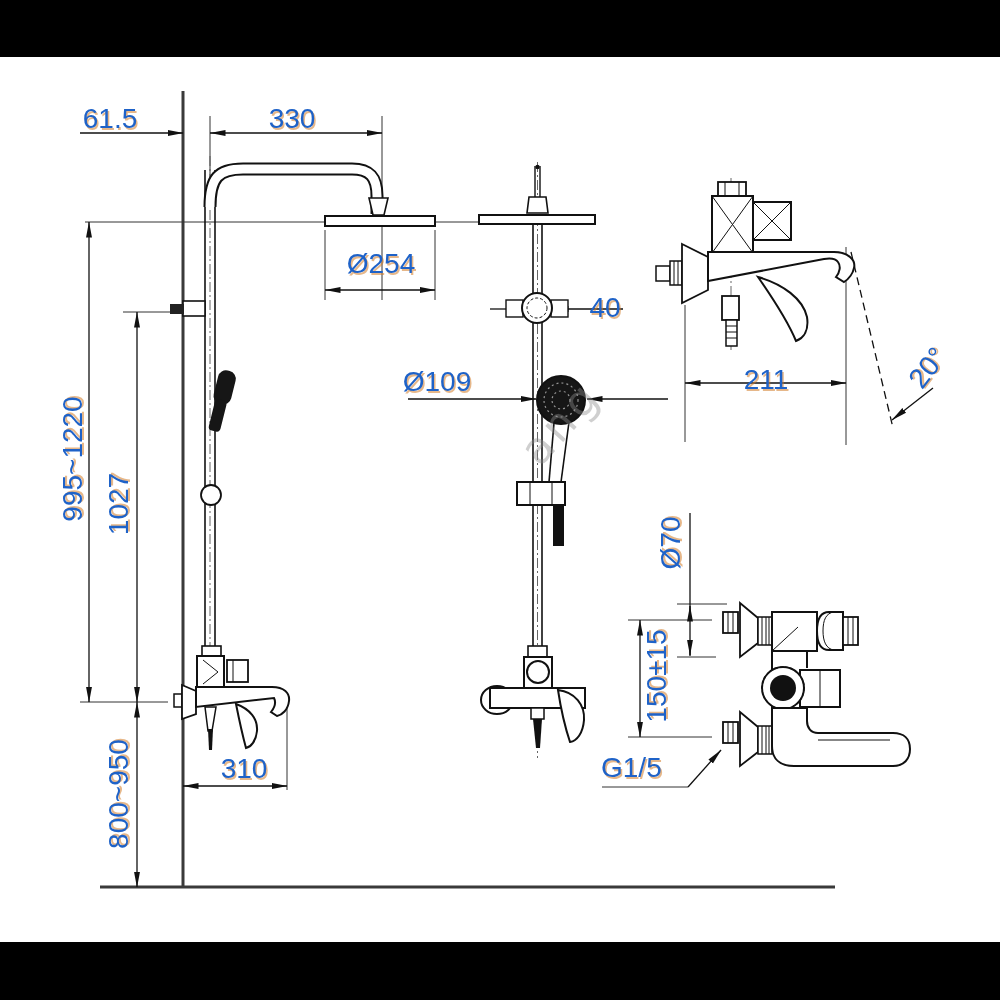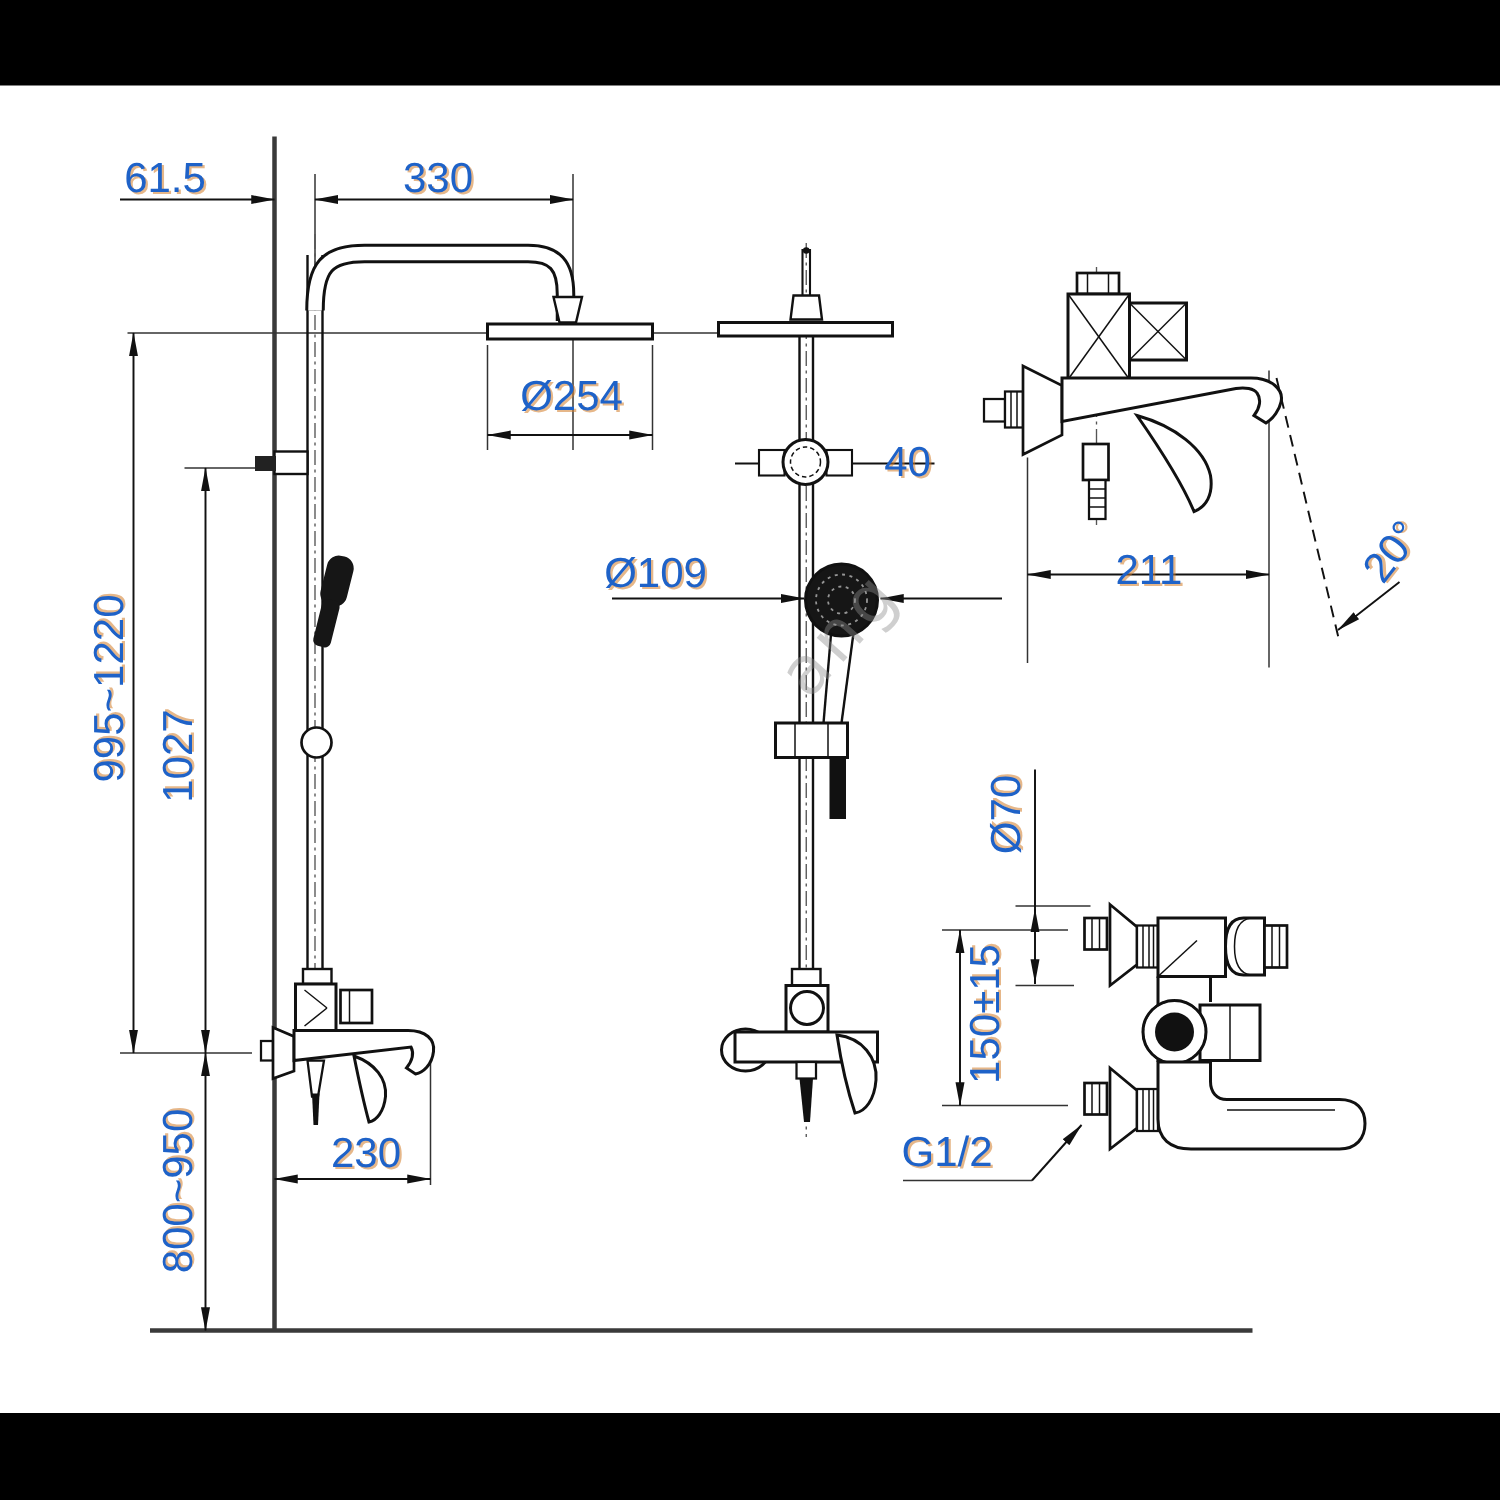--- a/index.html
+++ b/index.html
@@ -226,26 +226,26 @@
       <line x1="818" y1="740" x2="890" y2="740" stroke-width="1"></line>
     </g>
   </svg>
 
   <div class="dim" style="left:78px;top:103px;width:64px;">61.5</div>
   <div class="dim" style="left:252px;top:103px;width:80px;">330</div>
   <div class="dim" style="left:336px;top:248px;width:90px;">Ø254</div>
   <div class="dim rot90" style="left:-12px;top:443px;width:170px;">995~1220</div>
   <div class="dim rot90" style="left:59px;top:488px;width:120px;">1027</div>
   <div class="dim rot90" style="left:34px;top:778px;width:170px;">800~950</div>
-  <div class="dim" style="left:204px;top:753px;width:80px;">230</div>
+  <div class="dim" style="left:204px;top:753px;width:80px;">310</div>
   <div class="dim" style="left:580px;top:292px;width:50px;">40</div>
   <div class="dim" style="left:396px;top:366px;width:82px;">Ø109</div>
   <div class="dim" style="left:736px;top:349px;width:60px;margin-top:15px;">211</div>
   <div class="dim rot52" style="left:893px;top:352px;width:70px;">20°</div>
   <div class="dim rot90" style="left:626px;top:527px;width:90px;">Ø70</div>
   <div class="dim rot90" style="left:597px;top:660px;width:120px;">150±15</div>
-  <div class="dim" style="left:601px;top:752px;width:80px;text-align:left;">G1/2</div>
+  <div class="dim" style="left:601px;top:752px;width:80px;text-align:left;">G1/5</div>
 
   <div class="wm" style="left:505px;top:380px;width:140px;">ang</div>
 
   <div class="bar" id="bar-top"></div>
   <div class="bar" id="bar-bottom"></div>
 </div>
 
 </body></html>

